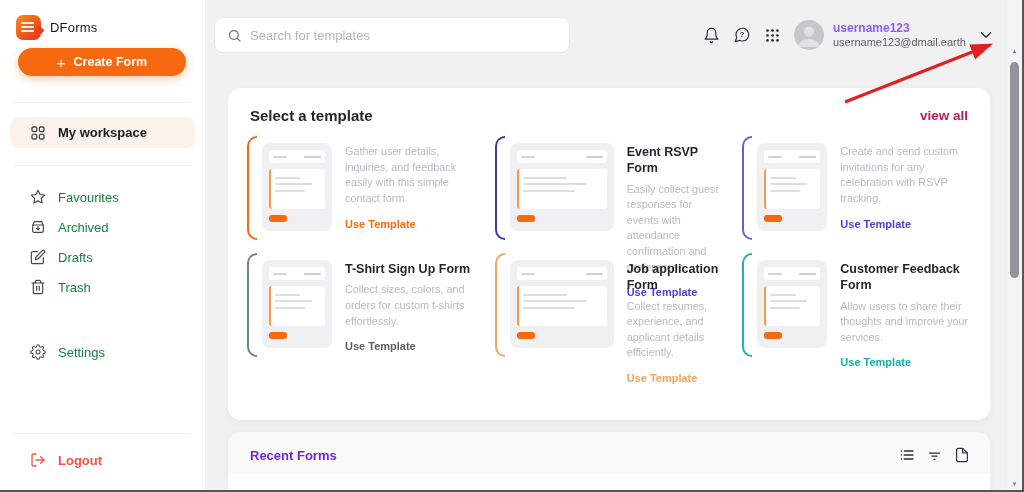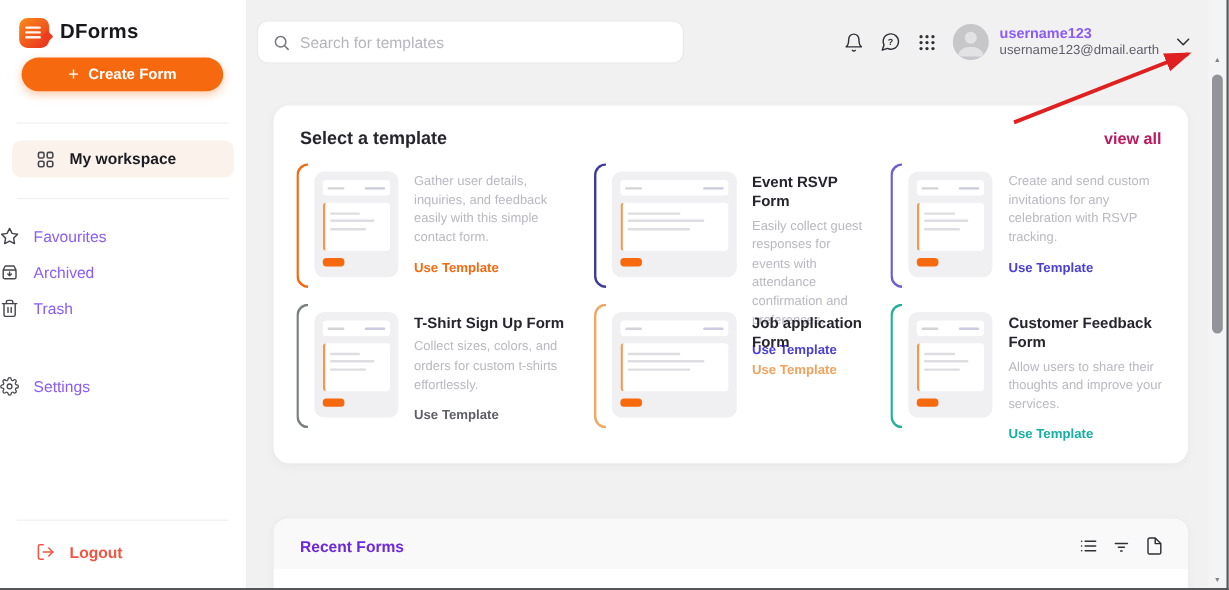--- a/index.html
+++ b/index.html
@@ -11,33 +11,33 @@
   
   .sidebar { position:absolute; left:0; top:0; width:206px; height:100%; background:#fff;
              border-right:1px solid #ededee; }
   .brand { display:flex; align-items:center; gap:9px; padding:12px 16px 0; height:42px; }
   .logo { position:relative; width:25px; height:25px; border-radius:7px; flex:none;
           background:linear-gradient(140deg,#f9821a 10%,#e83420 95%);
           display:flex; flex-direction:column; justify-content:center; gap:2px; padding-left:5px; }
   .logo::after { content:''; position:absolute; right:-2px; top:12px; width:7px; height:7px;
                  background:#ec3b20; transform:rotate(45deg); border-radius:1px; }
   .logo i { width:13px; height:2px; background:rgba(255,255,255,.93); border-radius:1px; position:relative; z-index:1; }
-  .brand-name { font-size:17px; font-weight:700; color:#17171c; letter-spacing:.2px; }
+  .brand-name { font-size:13px; font-weight:400; color:#17171c; letter-spacing:.2px; }
 
   .create-btn { display:flex; align-items:center; justify-content:center; gap:8px;
                 margin:6px 18px 0; width:168px; height:28px; border:none; border-radius:14px;
                 color:#fff; font-size:12.5px; font-weight:700; font-family:inherit; cursor:pointer;
                 box-shadow:0 3px 8px rgba(247,105,15,.35); }
   .create-btn .plus { font-size:15px; font-weight:400; line-height:1; }
 
   .divider { border-top:1px solid #f1eff0; margin:26px 14px 0; }
   .divider.d2 { margin-top:17px; }
 
-  .nav-item { display:flex; align-items:center; gap:12px; height:30px; 
-              font-size:13px; color:#8b5cf6; cursor:pointer; }
+  .nav-item { display:flex; align-items:center; gap:12px; height:30px; padding-left:30px;
+              font-size:13px; color:#15803d; cursor:pointer; }
   .nav-item svg { color:#47474f; flex:none; }
   .nav-item.active { margin:14px 10px 0; padding-left:20px; height:31px; border-radius:8px;
                      background:#fbf3eb; font-weight:700; color:#1c1c23; }
   .nav-group { margin-top:16px; }
   .nav-item.settings { margin-top:35px; }
 
   .sidebar-bottom { position:absolute; left:0; right:0; bottom:0; }
   .sidebar-bottom .divider { margin:0 14px; }
   .logout { display:flex; align-items:center; gap:12px; padding:18px 0 22px 30px;
             font-size:13px; font-weight:600; cursor:pointer; }
@@ -59,21 +59,21 @@
   .user-chip { display:flex; align-items:center; gap:9px; cursor:pointer; }
   .avatar { width:30px; height:30px; border-radius:50%; background:#c7c7ca; overflow:hidden; flex:none; }
   .user-text { line-height:1.25; width:132px; }
   .user-name { font-size:12px; font-weight:700; color:#8b5cf6; }
   .user-email { font-size:11px; color:#5f5f68; }
   .chevron-btn { background:none; border:none; cursor:pointer; color:#333339; margin-left:12px;
                  display:flex; align-items:center; padding:0; }
 
   .panel { position:absolute; left:22px; width:762px; background:#fff; border-radius:13px;
            box-shadow:0 2px 8px rgba(40,40,50,.05); }
-  .templates-panel { top:88px; height:298px; }
+  .templates-panel { top:88px; height:332px; }
   .panel-head { display:flex; align-items:center; justify-content:space-between; padding:19px 22px 0; }
   .panel-title { font-size:15px; font-weight:700; color:#26252d; }
   .view-all { font-size:13.5px; font-weight:600; cursor:pointer; text-decoration:none; }
 
   .cards { display:grid; grid-template-columns:repeat(3,1fr); gap:7px 5px; padding:0 12px; margin-top:9px; }
   .card { position:relative; display:flex; align-items:flex-start; height:110px; padding:10px 4px 6px 22px; }
   .bracket { position:absolute; left:7px; top:3px; bottom:3px; width:10px;
              border:2px solid; border-right:none; border-radius:12px 0 0 12px; }
   .thumb { width:70px; height:88px; background:#f0eff1; border-radius:8px; padding:7px; flex:none; margin-right:13px; }
   .thumb.wide { width:104px; }
@@ -151,20 +151,27 @@
         <svg width="16" height="16" viewBox="0 0 24 24" fill="none" stroke="currentColor" stroke-width="1.8" stroke-linecap="round" stroke-linejoin="round">
             <path d="M4 9l2.5-5h11L20 9"></path>
             <rect x="4" y="9" width="16" height="11" rx="2"></rect>
             <path d="M12 11.5v4.5"></path>
             <path d="M9.8 14l2.2 2 2.2-2"></path>
           </svg>
         <span>Archived</span>
       </div>
       <div class="nav-item">
         <svg width="16" height="16" viewBox="0 0 24 24" fill="none" stroke="currentColor" stroke-width="1.8" stroke-linecap="round" stroke-linejoin="round">
+            <path d="M11 4H4a2 2 0 0 0-2 2v14a2 2 0 0 0 2 2h14a2 2 0 0 0 2-2v-7"></path>
+            <path d="M18.5 2.5a2.12 2.12 0 0 1 3 3L12 15l-4 1 1-4 9.5-9.5z"></path>
+          </svg>
+        <span>Drafts</span>
+      </div>
+      <div class="nav-item">
+        <svg width="16" height="16" viewBox="0 0 24 24" fill="none" stroke="currentColor" stroke-width="1.8" stroke-linecap="round" stroke-linejoin="round">
             <path d="M3 6h18"></path>
             <path d="M8 6V4a2 2 0 0 1 2-2h4a2 2 0 0 1 2 2v2"></path>
             <path d="M19 6v14a2 2 0 0 1-2 2H7a2 2 0 0 1-2-2V6"></path>
             <path d="M10 11v6"></path>
             <path d="M14 11v6"></path>
           </svg>
         <span>Trash</span>
       </div>
     </nav>
 
@@ -342,20 +349,21 @@
               </div>
               <div class="t-card">
                 <i class="l1"></i>
                 <i class="l2"></i>
                 <i class="l3"></i>
               </div>
               <div class="t-btn"></div>
             </div>
           <div class="card-body">
             <div class="card-title">Job application Form</div>
+            <div class="card-desc">Collect resumes, experience, and applicant details efficiently.</div>
             <a class="card-action" style="color: rgb(242, 162, 92);">Use Template</a>
           </div>
         </article>
 
         <article class="card">
           <span class="bracket" style="border-color: rgb(39, 176, 160);"></span>
           <div class="thumb">
               <div class="t-head">
                 <i></i>
                 <i></i>

